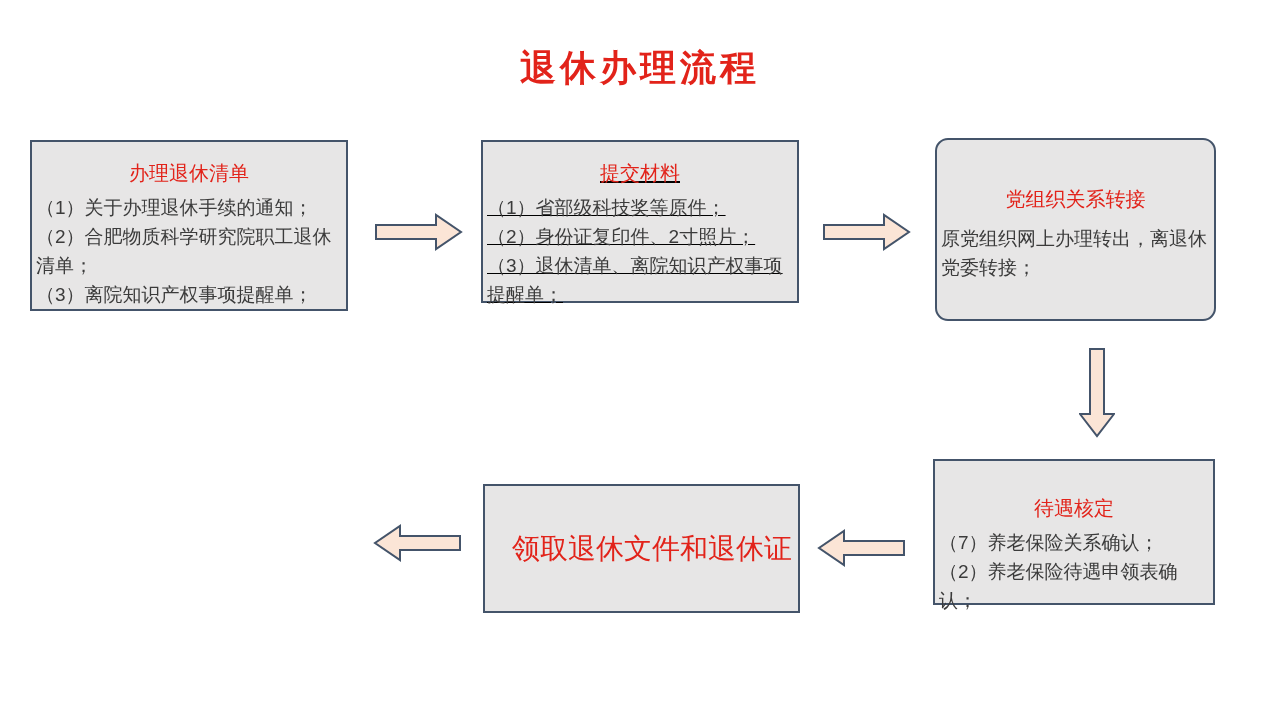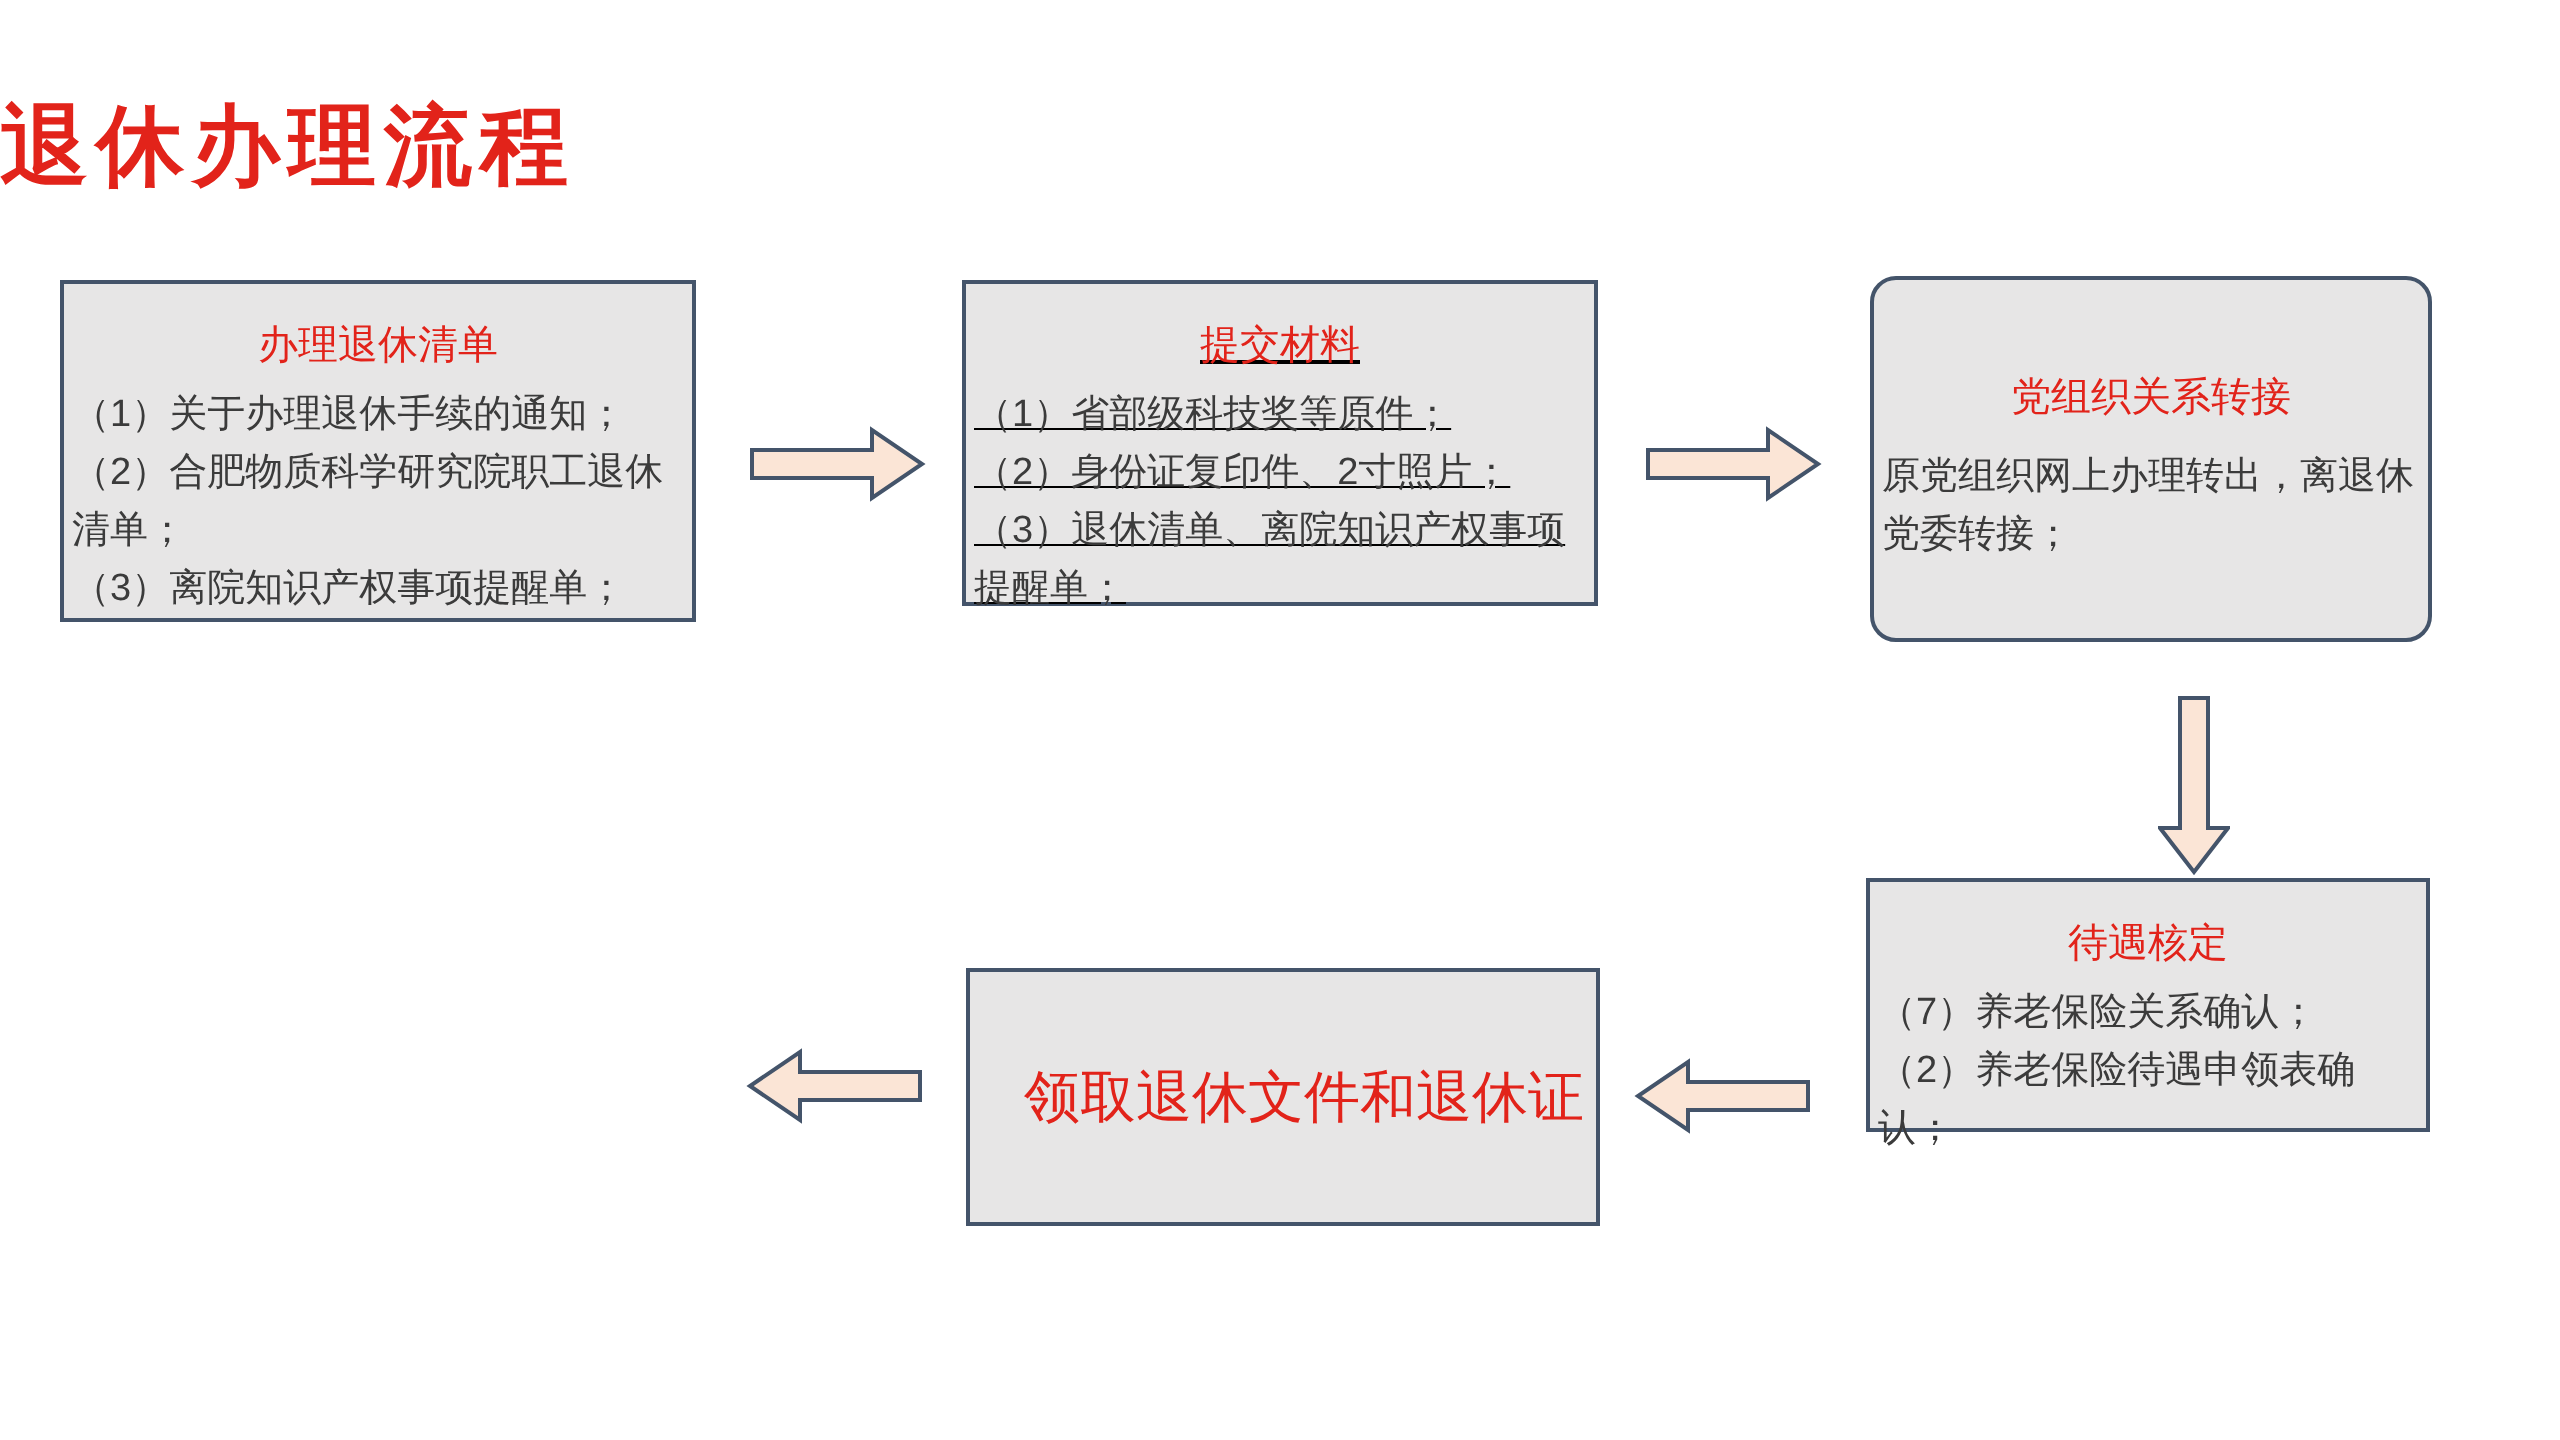--- a/index.html
+++ b/index.html
@@ -14,23 +14,23 @@
   html,body{margin:0;padding:0;background:#fff;}
   .slide{
     position:relative;
     width:1280px;height:720px;
     background:var(--slide-bg);
     overflow:hidden;
     font-family:"Liberation Sans","DejaVu Sans",sans-serif;
   }
   .main-title{
     position:absolute;left:0;top:44px;width:100%;
-    margin:0;
+    margin:0;text-align:center;
     font-family:"DejaVu Serif","Liberation Serif",serif;
-    font-weight:bold;font-size:44px;letter-spacing:4px;
+    font-weight:bold;font-size:36px;letter-spacing:4px;
     color:var(--accent-red);
   }
   .box{
     position:absolute;
     background:var(--box-fill);
     border:2px solid var(--box-border);
     box-sizing:border-box;
     display:flex;flex-direction:column;
   }
   .box-title{
@@ -44,21 +44,21 @@
     margin:0;
     font-size:19px;line-height:29px;
     color:var(--body-text);
     text-align:left;
   }
   
   .b1{left:30px;top:140px;width:318px;height:171px;padding-top:16px;}
   .b2{left:481px;top:140px;width:318px;height:163px;padding-top:16px;text-decoration:underline;}
   .b3{left:935px;top:138px;width:281px;height:183px;padding-top:44px;border-radius:13px;}
   .b3 .box-title{margin-bottom:10px;}
-  .b4{left:933px;top:439px;width:282px;height:127px;padding-top:16px;}
+  .b4{left:933px;top:459px;width:282px;height:146px;padding-top:32px;}
   .b5{left:483px;top:484px;width:317px;height:129px;justify-content:center;}
   .b5 .box-title{font-size:28px;margin:0;padding-left:21px;}
   .b6{left:30px;top:483px;width:319px;height:119px;padding-top:16px;}
   .b6 .box-body p{text-align:center;}
   
   .arrow{position:absolute;}
   .arrow polygon{
     fill:var(--arrow-fill);
     stroke:var(--arrow-border);
     stroke-width:2;

